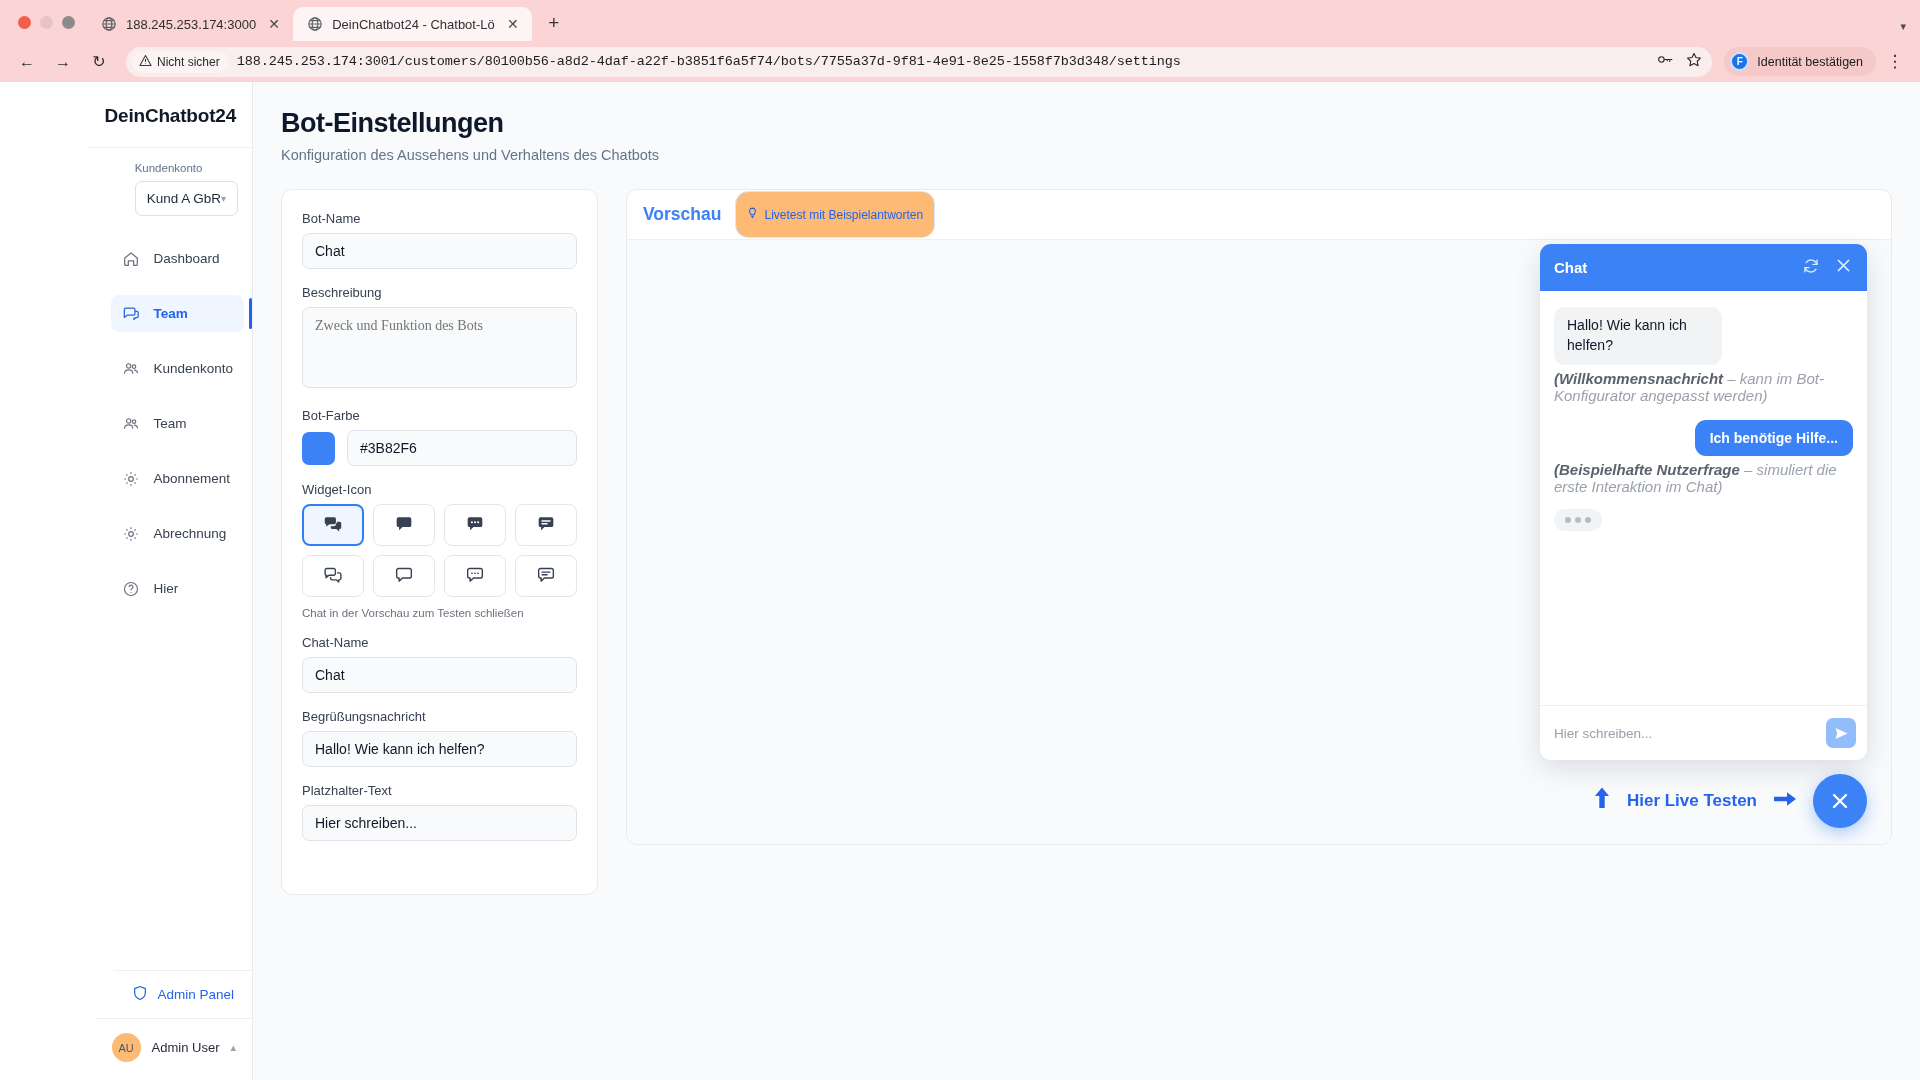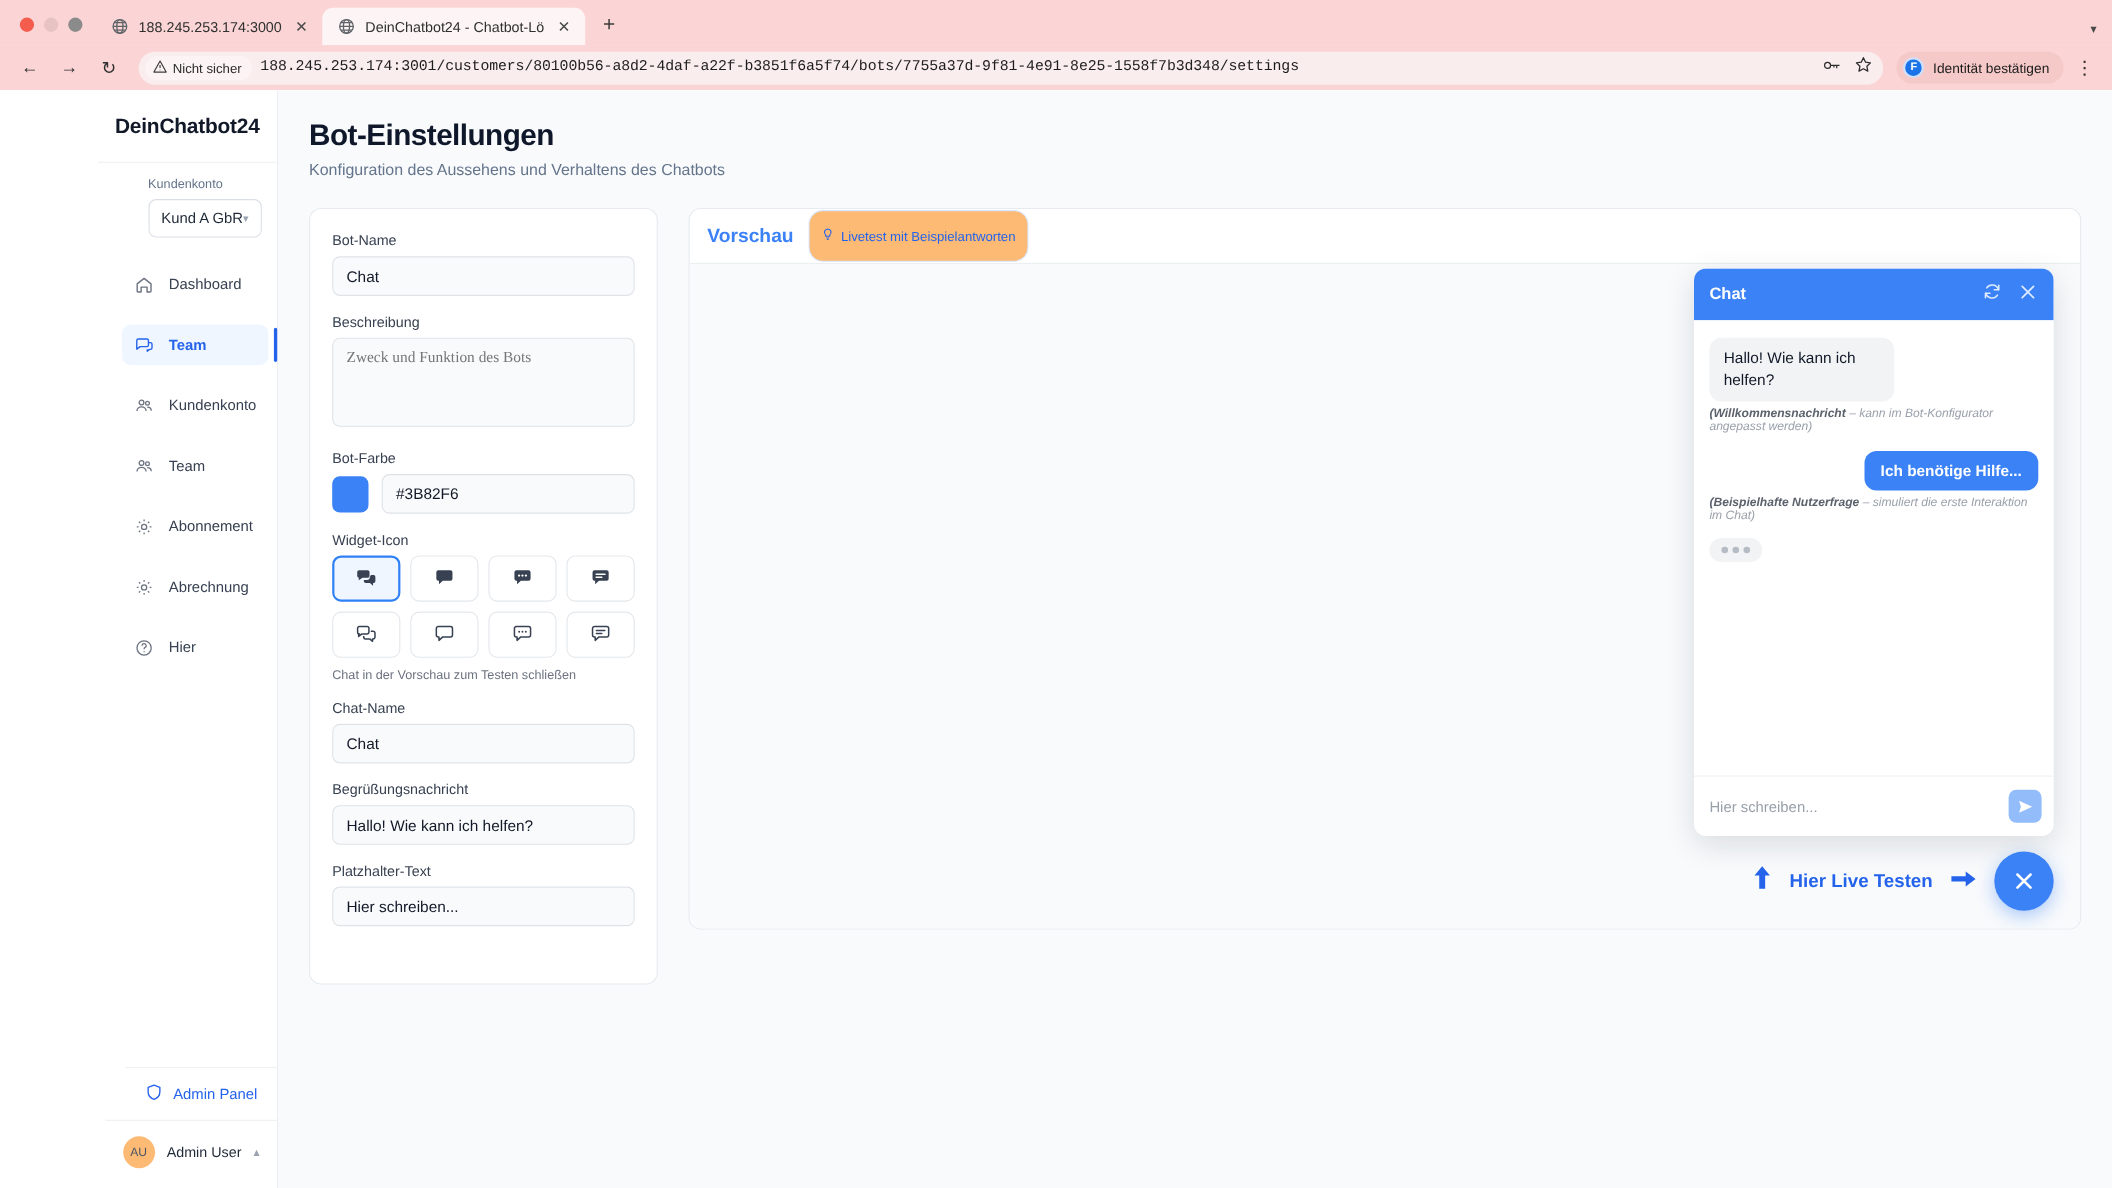--- a/index.html
+++ b/index.html
@@ -194,21 +194,21 @@
     padding: 0 14px; flex: none;
   }
   .chat-head-title { font-size: 15px; font-weight: bold; color: #fff; }
   .chat-head-actions { margin-left: auto; display: flex; align-items: center; gap: 14px; color: #dbeafe; }
   .chat-body { flex: 1; padding: 16px 14px; display: flex; flex-direction: column; overflow: hidden; }
   .bubble-bot {
     align-self: flex-start; max-width: 168px; background: #f1f3f5; border-radius: 11px;
     padding: 9px 13px; font-size: 14px; color: #111827; line-height: 1.42;
   }
   .ann {
-    font-size: 11px; font-style: italic; color: #9aa1ab; margin-top: 5px;
+    font-size: 15px; font-style: italic; color: #9aa1ab; margin-top: 5px;
   }
   .ann.left { align-self: flex-start; }
   .ann.right { align-self: flex-end; }
   .ann b { color: #5b626c; font-style: italic; }
   .bubble-user {
     align-self: flex-end; background: #3b82f6; color: #fff; border-radius: 11px;
     padding: 10px 15px; font-size: 14px; font-weight: bold; margin-top: 16px;
   }
   .typing {
     align-self: flex-start; background: #f1f3f5; border-radius: 11px; padding: 8px 11px;

